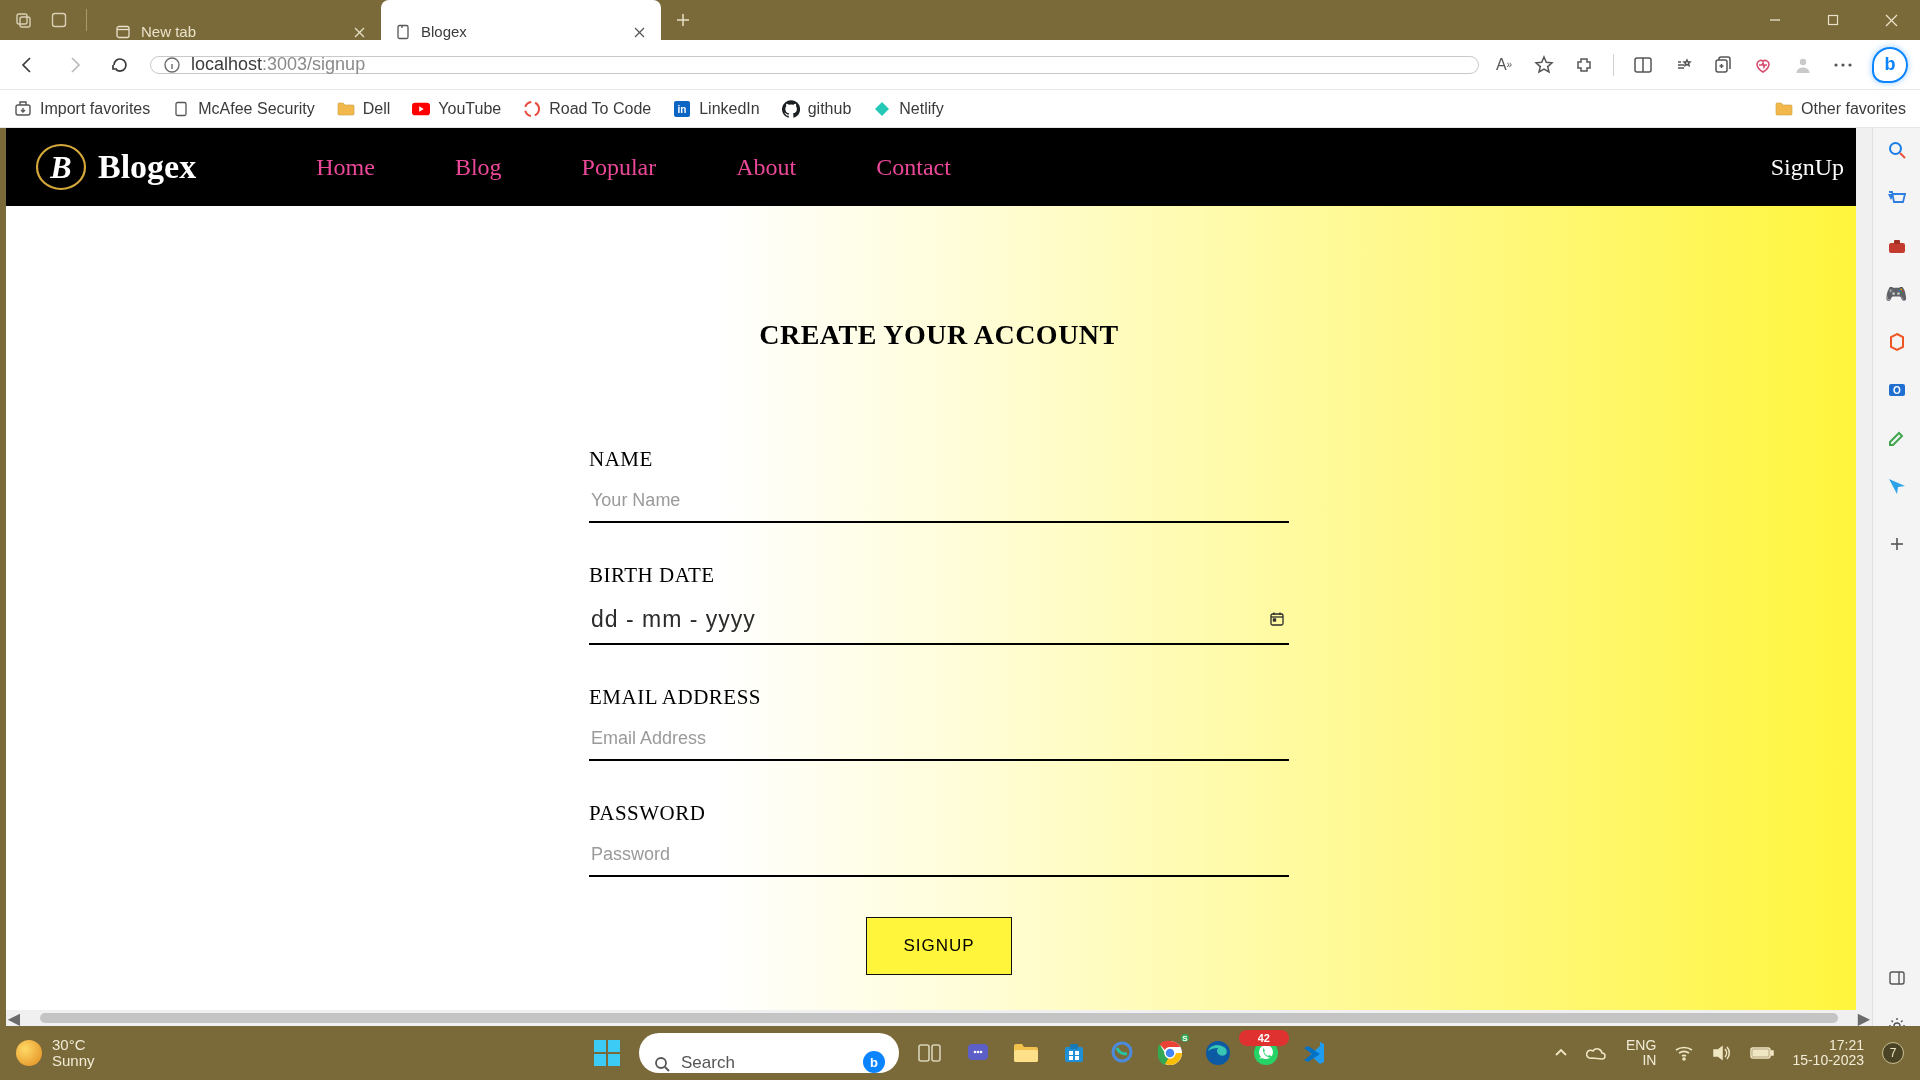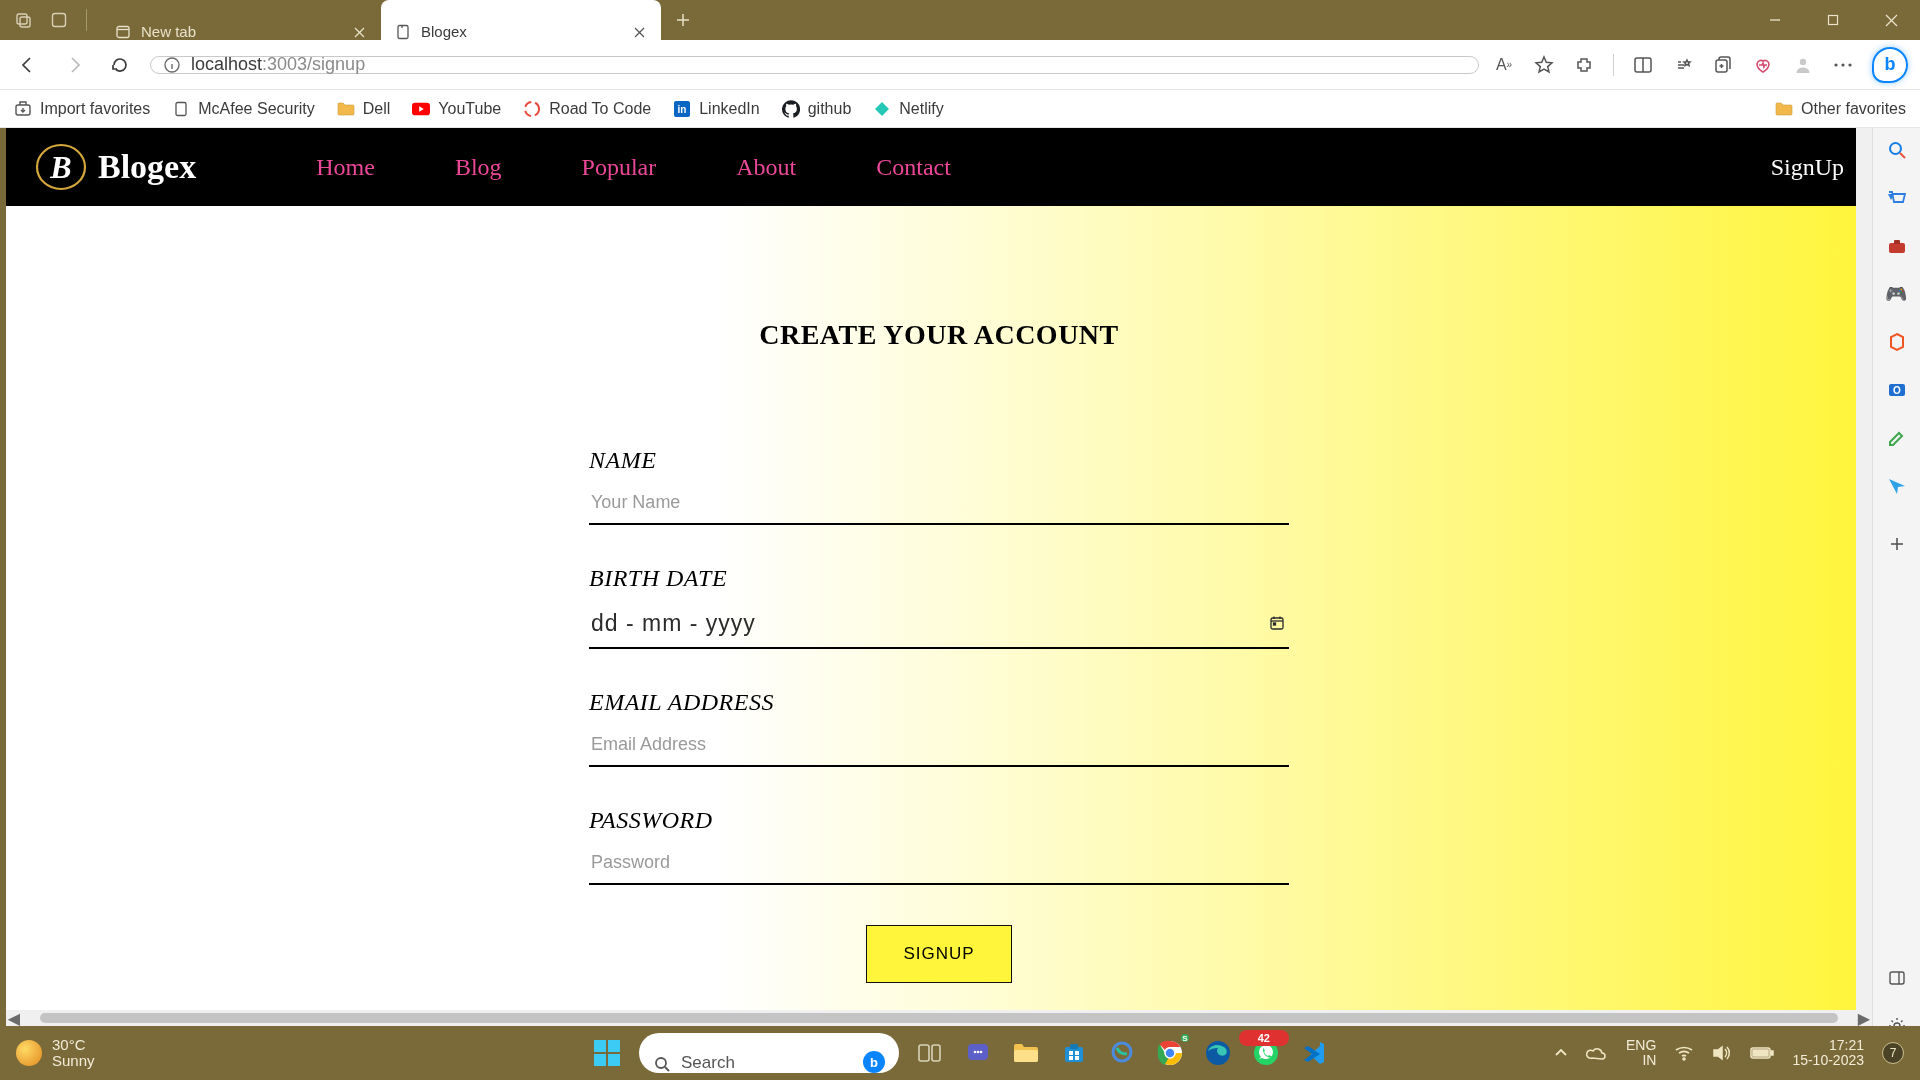--- a/index.html
+++ b/index.html
@@ -265,26 +265,25 @@
   font-weight: bold;
   letter-spacing: .5px;
   color: #000;
 }
 .form {
   width: 700px;
   margin-top: 96px;
 }
 .field { margin-bottom: 40px; }
 .field-label {
-  font-size: 24px;
+  font-size: 21px;
   color: #000;
   letter-spacing: .5px;
   margin-bottom: 12px;
   font-family: Georgia, "Times New Roman", serif;
-  font-style: italic;
 }
 .field-input {
   width: 100%;
   border: none;
   border-bottom: 2px solid #000;
   background: transparent;
   font-size: 18px;
   padding: 6px 2px 10px 2px;
   font-family: Arial, sans-serif;
   color: #000;

